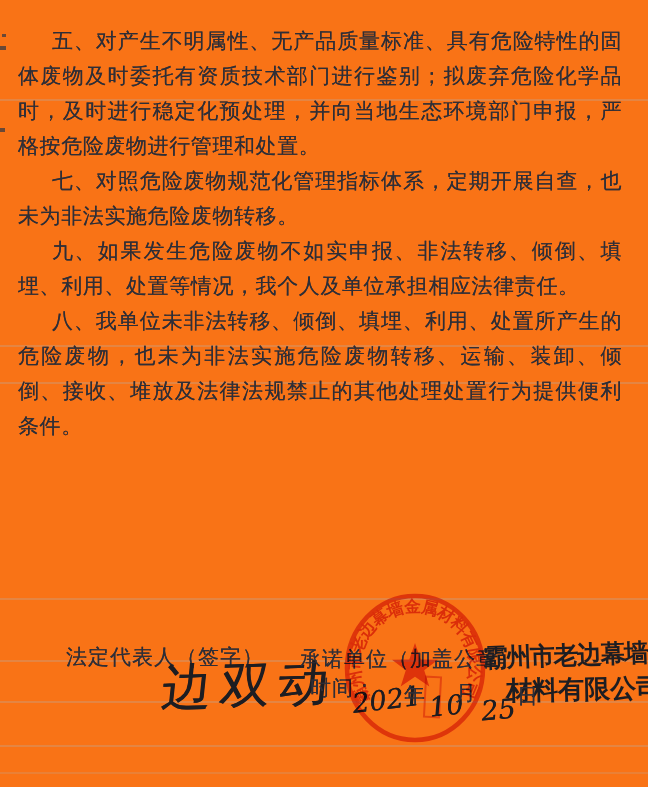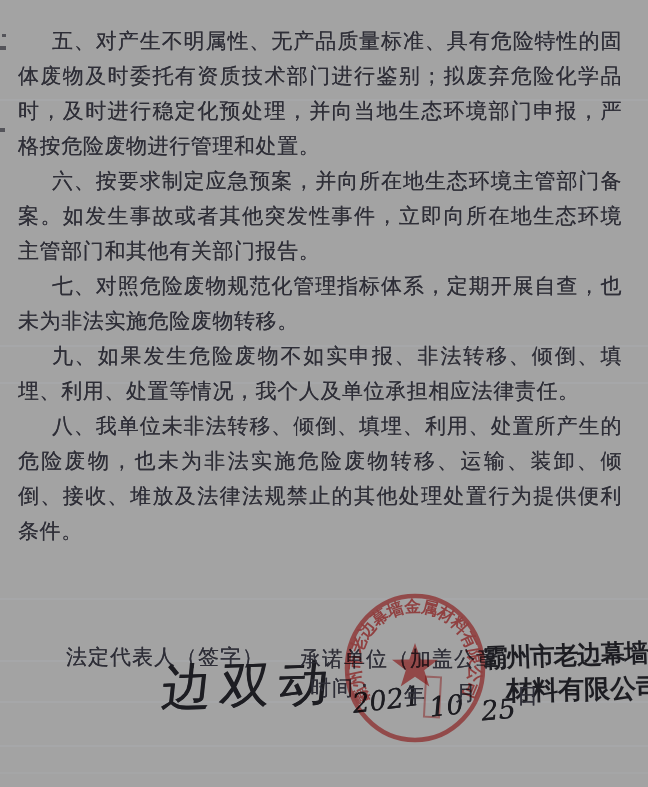--- a/index.html
+++ b/index.html
@@ -1,18 +1,18 @@
 <!DOCTYPE html>
 <html lang="zh"><head>
 <meta charset="utf-8">
 <style>
   html,body { margin:0; padding:0; background:#e8e8e8; }
   .page {
     position:relative; width:648px; height:787px;
-    background:#a3a3a3; overflow:hidden;
+    background:#f97316; overflow:hidden;
     font-family:"Liberation Serif", serif;
   }
   
   .body-text {
     position:absolute; left:18px; top:24px; width:604px;
     font-size:21px; line-height:35px; letter-spacing:0.6px;
     color:#2e2e37; text-align:justify;
     text-shadow:0 0 0.6px rgba(46,46,55,.85);
   }
   .body-text p { margin:0; text-indent:34px; }
@@ -67,21 +67,20 @@
   <div class="streak" style="top:660px"></div>
   <div class="streak" style="top:701px"></div>
   <div class="streak" style="top:745px"></div>
   <div class="streak" style="top:772px; background:rgba(175,180,186,.2)"></div>
   <div class="speck" style="left:0; top:46px; width:6px; height:4px;"></div>
   <div class="speck" style="left:0; top:128px; width:5px; height:4px;"></div>
   <div class="speck" style="left:2px; top:34px; width:4px; height:3px;"></div>
 
   <div class="body-text">
     <p>五、对产生不明属性、无产品质量标准、具有危险特性的固体废物及时委托有资质技术部门进行鉴别；拟废弃危险化学品时，及时进行稳定化预处理，并向当地生态环境部门申报，严格按危险废物进行管理和处置。</p>
-    <p>六、按要求制定应急预案，并向所在地生态环境主管部门备案。如发生事故或者其他突发性事件，立即向所在地生态环境主管部门和其他有关部门报告。</p>
     <p>七、对照危险废物规范化管理指标体系，定期开展自查，也未为非法实施危险废物转移。</p>
     <p>九、如果发生危险废物不如实申报、非法转移、倾倒、填埋、利用、处置等情况，我个人及单位承担相应法律责任。</p>
     <p>八、我单位未非法转移、倾倒、填埋、利用、处置所产生的危险废物，也未为非法实施危险废物转移、运输、装卸、倾倒、接收、堆放及法律法规禁止的其他处理处置行为提供便利条件。</p>
   </div>
 
   <div class="printed" style="left:66px; top:643px;font-family:Liberation Mono, monospace;">法定代表人（签字）</div>
   <div class="hand hand-signature">边双动</div>
 
   <div class="printed" style="left:300px; top:645px;text-align:center;">承诺单位（加盖公章）</div>
   <div class="hand hand-company1">霸州市老边幕墙金属</div>

